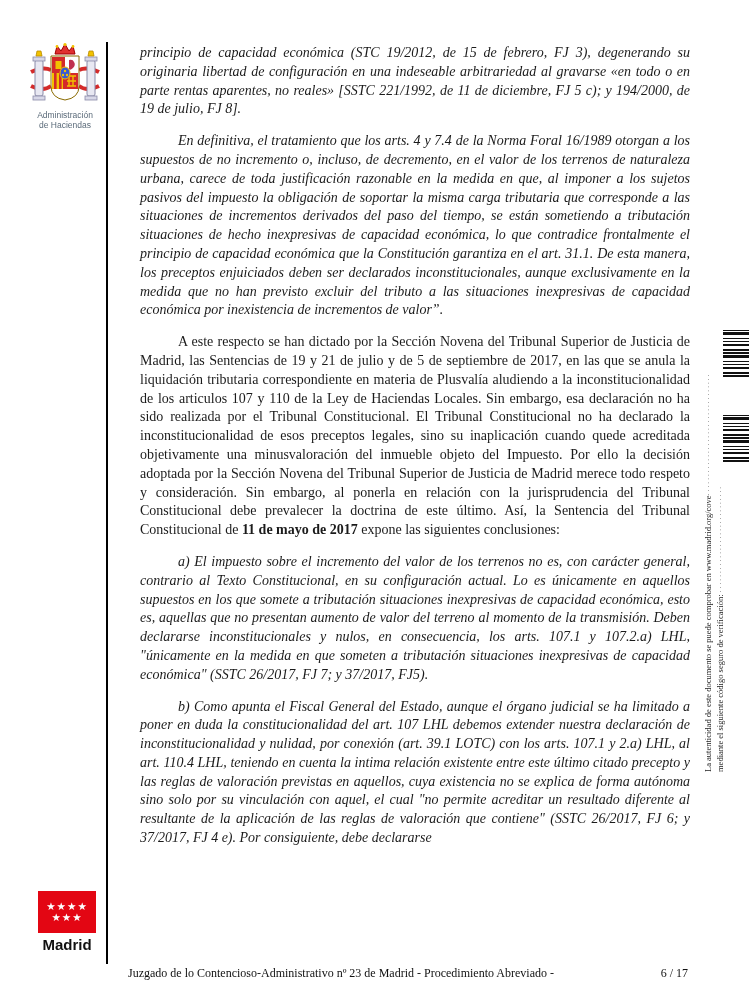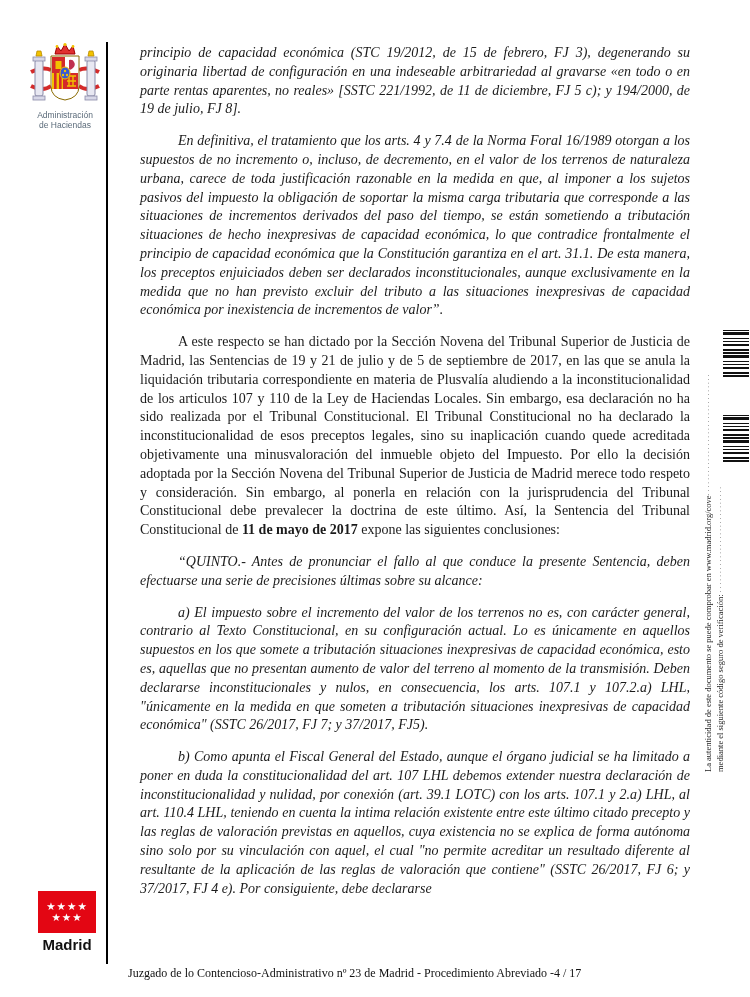--- a/index.html
+++ b/index.html
@@ -29,21 +29,21 @@
     position:absolute;left:125px;top:44px;width:565px;
     font-size:14px;line-height:18.8px;text-align:justify;
   }
   .para{margin:0 0 13px 15px;}
   .para.italic{font-style:italic;}
   .para.indent{text-indent:38px;}
   .bold{font-weight:bold;}
   
   .footer{
     position:absolute;left:128px;top:966px;width:560px;
-    display:flex;
+    display:flex;justify-content:space-between;
     font-size:12px;color:#111;
   }
   
   .barcode{
     position:absolute;left:723px;width:26px;height:47px;
     background:repeating-linear-gradient(0deg,
       #111 0 1.5px,#fff 1.5px 3px,#111 3px 4.5px,#fff 4.5px 7.5px,
       #111 7.5px 10px,#fff 10px 11.5px);
   }
   .barcode.b1{top:330px;}
@@ -109,28 +109,27 @@
     <div class="row">★★★★</div>
     <div class="row">★★★</div>
   </div>
   <div class="madrid-label">Madrid</div>
 </div>
 
 <div class="content">
     <p class="para italic"><span>principio de capacidad económica (STC 19/2012, de 15 de febrero, FJ 3), degenerando su originaria libertad de configuración en una indeseable arbitrariedad al gravarse «en todo o en parte rentas aparentes, no reales» [SSTC 221/1992, de 11 de diciembre, FJ 5 c); y 194/2000, de 19 de julio, FJ 8].</span></p>
     <p class="para italic indent"><span>En definitiva, el tratamiento que los arts. 4 y 7.4 de la Norma Foral 16/1989 otorgan a los supuestos de no incremento o, incluso, de decremento, en el valor de los terrenos de naturaleza urbana, carece de toda justificación razonable en la medida en que, al imponer a los sujetos pasivos del impuesto la obligación de soportar la misma carga tributaria que corresponde a las situaciones de incrementos derivados del paso del tiempo, se están sometiendo a tributación situaciones de hecho inexpresivas de capacidad económica, lo que contradice frontalmente el principio de capacidad económica que la Constitución garantiza en el art. 31.1. De esta manera, los preceptos enjuiciados deben ser declarados inconstitucionales, aunque exclusivamente en la medida que no han previsto excluir del tributo a las situaciones inexpresivas de capacidad económica por inexistencia de incrementos de valor”.</span></p>
     <p class="para regular indent"><span>A este respecto se han dictado por la Sección Novena del Tribunal Superior de Justicia de Madrid, las Sentencias de 19 y 21 de julio y de 5 de septiembre de 2017, en las que se anula la liquidación tributaria correspondiente en materia de Plusvalía aludiendo a la inconstitucionalidad de los articulos 107 y 110 de la Ley de Haciendas Locales. Sin embargo, esa declaración no ha sido realizada por el Tribunal Constitucional. El Tribunal Constitucional no ha declarado la inconstitucionalidad de esos preceptos legales, sino su inaplicación cuando quede acreditada objetivamente una minusvaloración del inmueble objeto del Impuesto. Por ello la decisión adoptada por la Sección Novena del Tribunal Superior de Justicia de Madrid merece todo respeto y consideración. Sin embargo, al ponerla en relación con la jurisprudencia del Tribunal Constitucional debe prevalecer la doctrina de este último. Así, la Sentencia del Tribunal Constitucional de </span><span class="bold">11 de mayo de 2017</span><span> expone las siguientes conclusiones:</span></p>
-    <p class="para italic indent"><span>“QUINTO.- Antes de pronunciar el fallo al que conduce la presente Sentencia, deben efectuarse una serie de precisiones últimas sobre su alcance:</span></p>
     <p class="para italic indent"><span>a) El impuesto sobre el incremento del valor de los terrenos no es, con carácter general, contrario al Texto Constitucional, en su configuración actual. Lo es únicamente en aquellos supuestos en los que somete a tributación situaciones inexpresivas de capacidad económica, esto es, aquellas que no presentan aumento de valor del terreno al momento de la transmisión. Deben declararse inconstitucionales y nulos, en consecuencia, los arts. 107.1 y 107.2.a) LHL, "únicamente en la medida en que someten a tributación situaciones inexpresivas de capacidad económica" (SSTC 26/2017, FJ 7; y 37/2017, FJ5).</span></p>
     <p class="para italic indent"><span>b) Como apunta el Fiscal General del Estado, aunque el órgano judicial se ha limitado a poner en duda la constitucionalidad del art. 107 LHL debemos extender nuestra declaración de inconstitucionalidad y nulidad, por conexión (art. 39.1 LOTC) con los arts. 107.1 y 2.a) LHL, al art. 110.4 LHL, teniendo en cuenta la intima relación existente entre este último citado precepto y las reglas de valoración previstas en aquellos, cuya existencia no se explica de forma autónoma sino solo por su vinculación con aquel, el cual "no permite acreditar un resultado diferente al resultante de la aplicación de las reglas de valoración que contiene" (SSTC 26/2017, FJ 6; y 37/2017, FJ 4 e). Por consiguiente, debe declararse</span></p>
   </div>
 
 <div class="barcode b1"></div>
 <div class="barcode b2"></div>
 <div class="vertical-text">
   <div><span>La autenticidad de este documento se puede comprobar en  www.madrid.org/cove</span><span class="code">································</span></div>
   <div><span>mediante el siguiente código seguro de verificación: </span><span class="code">····························</span></div>
 </div>
 
 <div class="footer">
   <span>Juzgado de lo Contencioso-Administrativo nº 23 de Madrid - Procedimiento Abreviado -</span>
-  <span>4 / 17</span>
+  <span>6 / 17</span>
 </div>
 
 </body></html>

